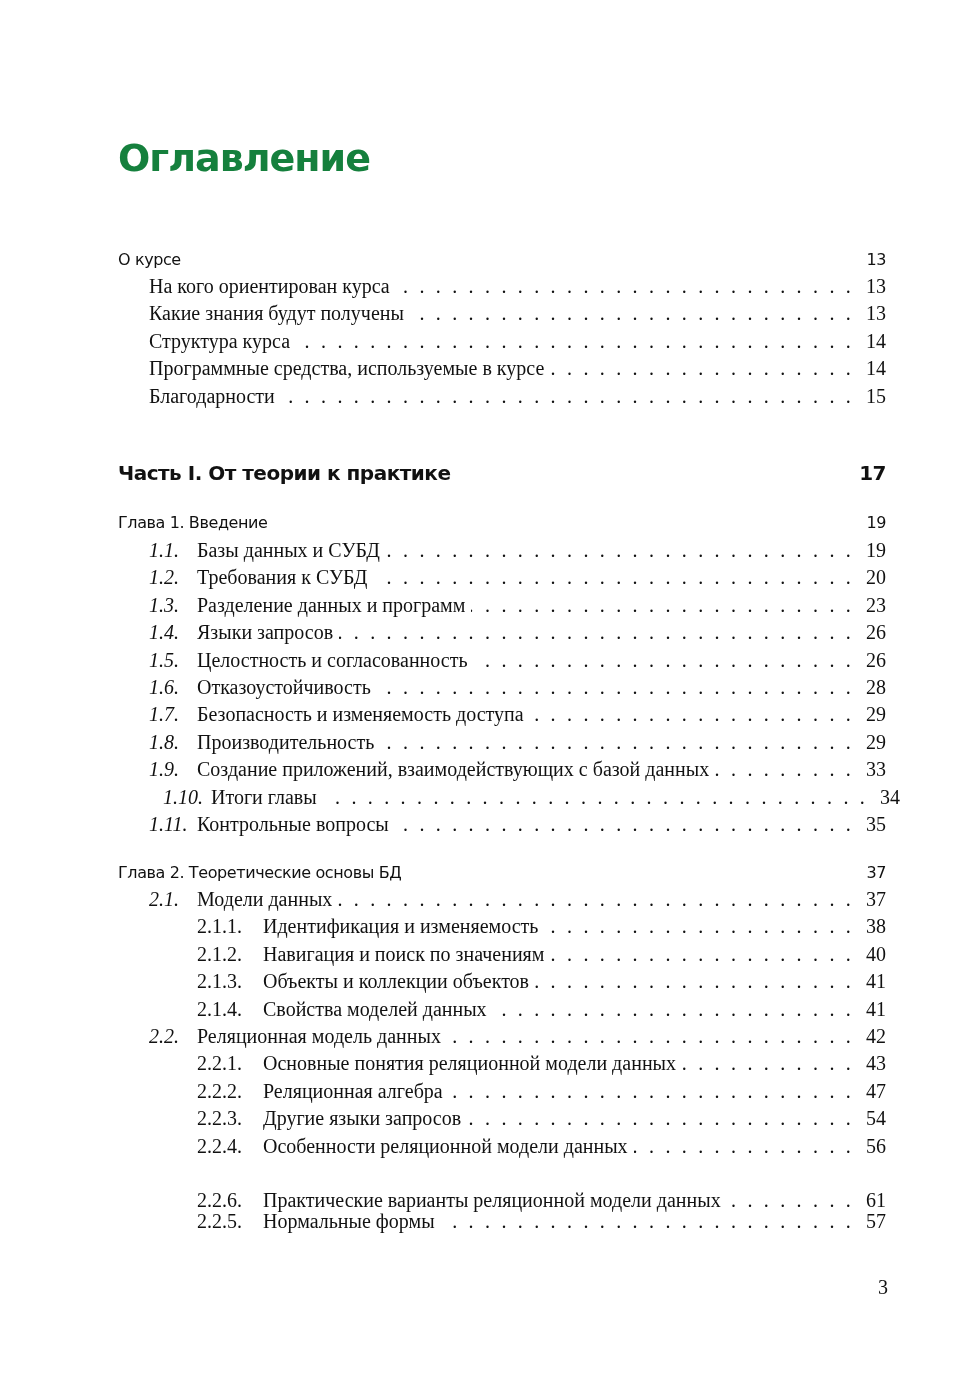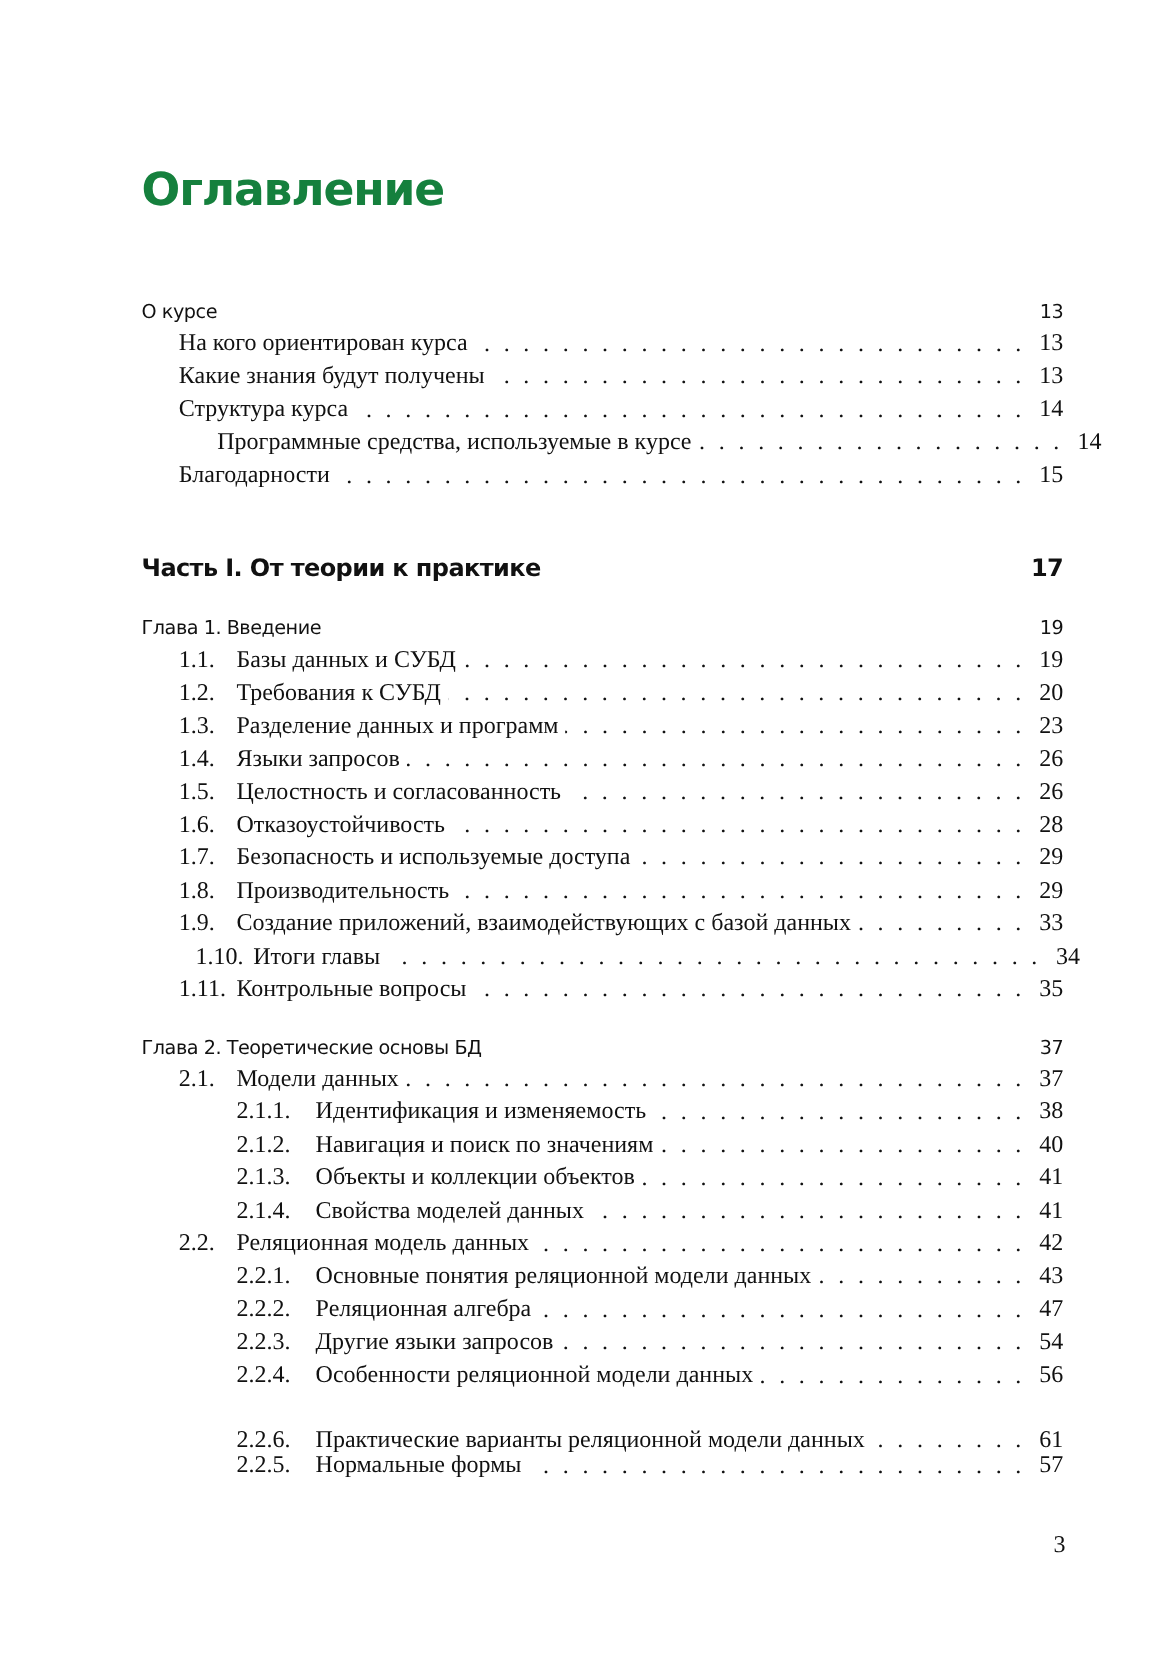--- a/index.html
+++ b/index.html
@@ -19,21 +19,21 @@
     }
     .row.bold {
       font-family: "DejaVu Sans", sans-serif; font-weight: normal; font-size: 16px;
       letter-spacing: -0.4px;
     }
     .row.part {
       font-family: "DejaVu Sans", sans-serif; font-weight: bold; font-size: 20px;
       letter-spacing: -0.5px; height: 30px; line-height: 30px;
     }
     .num { display: inline-block; flex: none; }
-    .lvl1 .num { width: 48px; }
+    .lvl1 .num { width: 48px; font-style: italic; }
     .lvl2 .num { width: 66px; }
     .text { flex: none; }
     .leader {
       flex: 1 1 auto; overflow: hidden; margin: 0 6px 0 6px;
       letter-spacing: 10.8px; color: #111; text-align: right; direction: rtl;
     }
     .leader::before {
       content: ". . . . . . . . . . . . . . . . . . . . . . . . . . . . . . . . . . . . . . . . . . . . . . . . . . . . . . . . . . . . . . . .";
       letter-spacing: 3.2px;
     }
@@ -64,21 +64,21 @@
       <div class="row plain" style="top: 300px; left: 31px; width: 737px;">
         <span class="text">Какие знания будут получены</span>
         <span class="leader"></span>
         <span class="page-num">13</span>
       </div>
       <div class="row plain" style="top: 328px; left: 31px; width: 737px;">
         <span class="text">Структура курса</span>
         <span class="leader"></span>
         <span class="page-num">14</span>
       </div>
-      <div class="row plain" style="top: 355px; left: 31px; width: 737px; margin-left: 32px;">
+      <div class="row plain" style="top: 355px; left: 31px; width: 737px;">
         <span class="text">Программные средства, используемые в курсе</span>
         <span class="leader"></span>
         <span class="page-num">14</span>
       </div>
       <div class="row plain" style="top: 383px; left: 31px; width: 737px;">
         <span class="text">Благодарности</span>
         <span class="leader"></span>
         <span class="page-num">15</span>
       </div>
       <div class="row part" style="top: 458px; left: 0px; width: 768px;">
@@ -122,21 +122,21 @@
         <span class="page-num">26</span>
       </div>
       <div class="row plain lvl1" style="top: 674px; left: 31px; width: 737px;">
         <span class="num">1.6.</span>
         <span class="text">Отказоустойчивость</span>
         <span class="leader"></span>
         <span class="page-num">28</span>
       </div>
       <div class="row plain lvl1" style="top: 701.4px; left: 31px; width: 737px;">
         <span class="num">1.7.</span>
-        <span class="text">Безопасность и используемые доступа</span>
+        <span class="text">Безопасность и изменяемость доступа</span>
         <span class="leader"></span>
         <span class="page-num">29</span>
       </div>
       <div class="row plain lvl1" style="top: 728.8px; left: 31px; width: 737px;">
         <span class="num">1.8.</span>
         <span class="text">Производительность</span>
         <span class="leader"></span>
         <span class="page-num">29</span>
       </div>
       <div class="row plain lvl1" style="top: 756.2px; left: 31px; width: 737px;">

